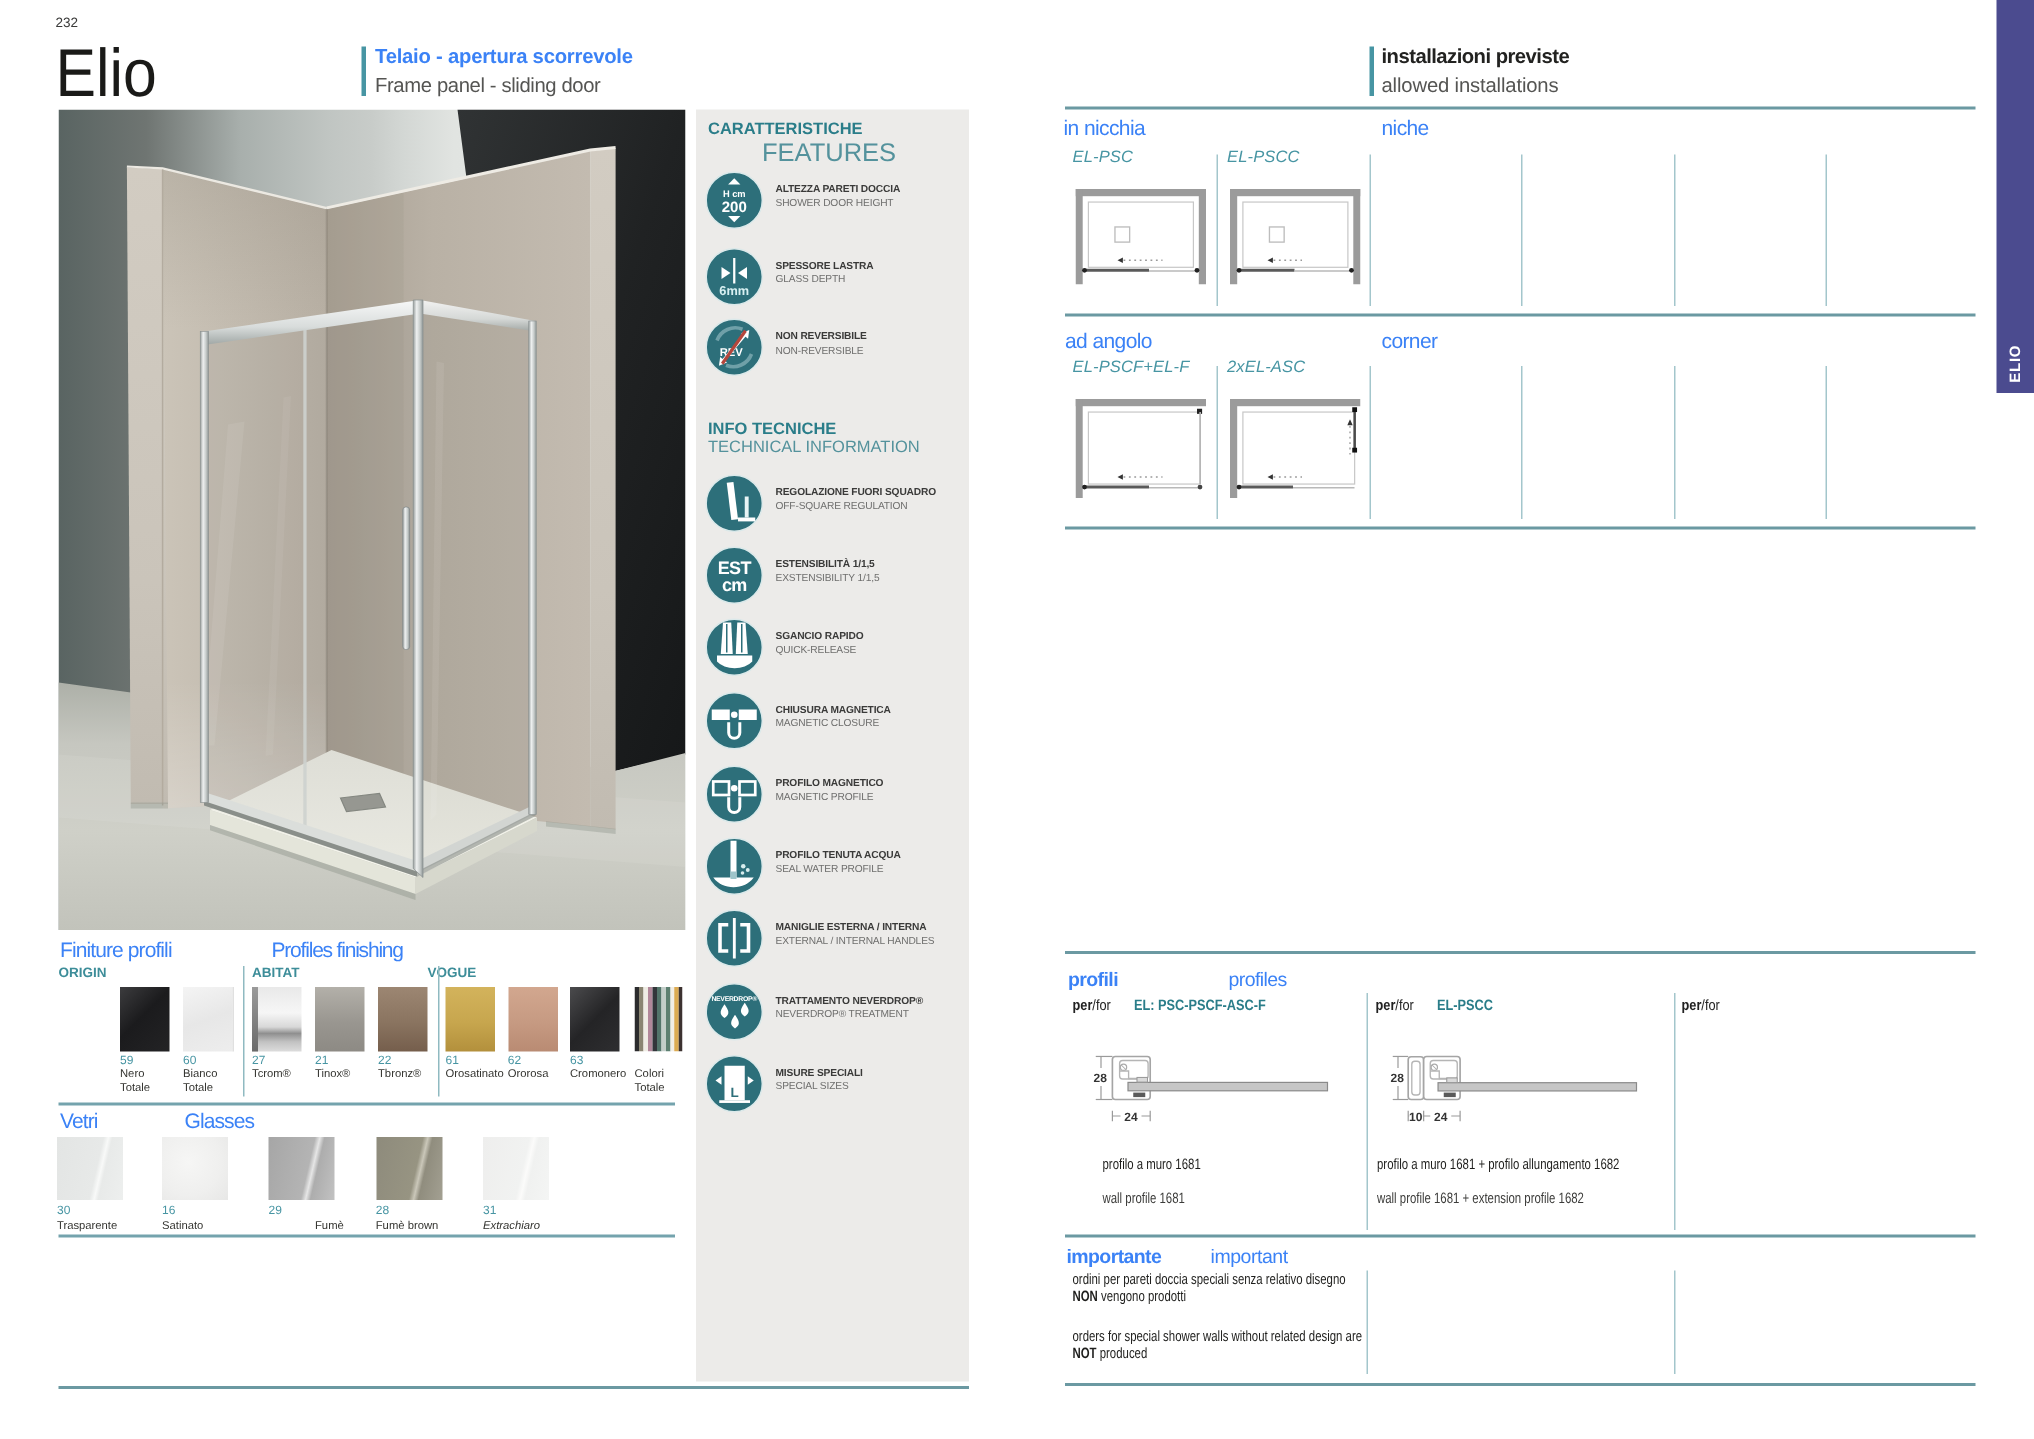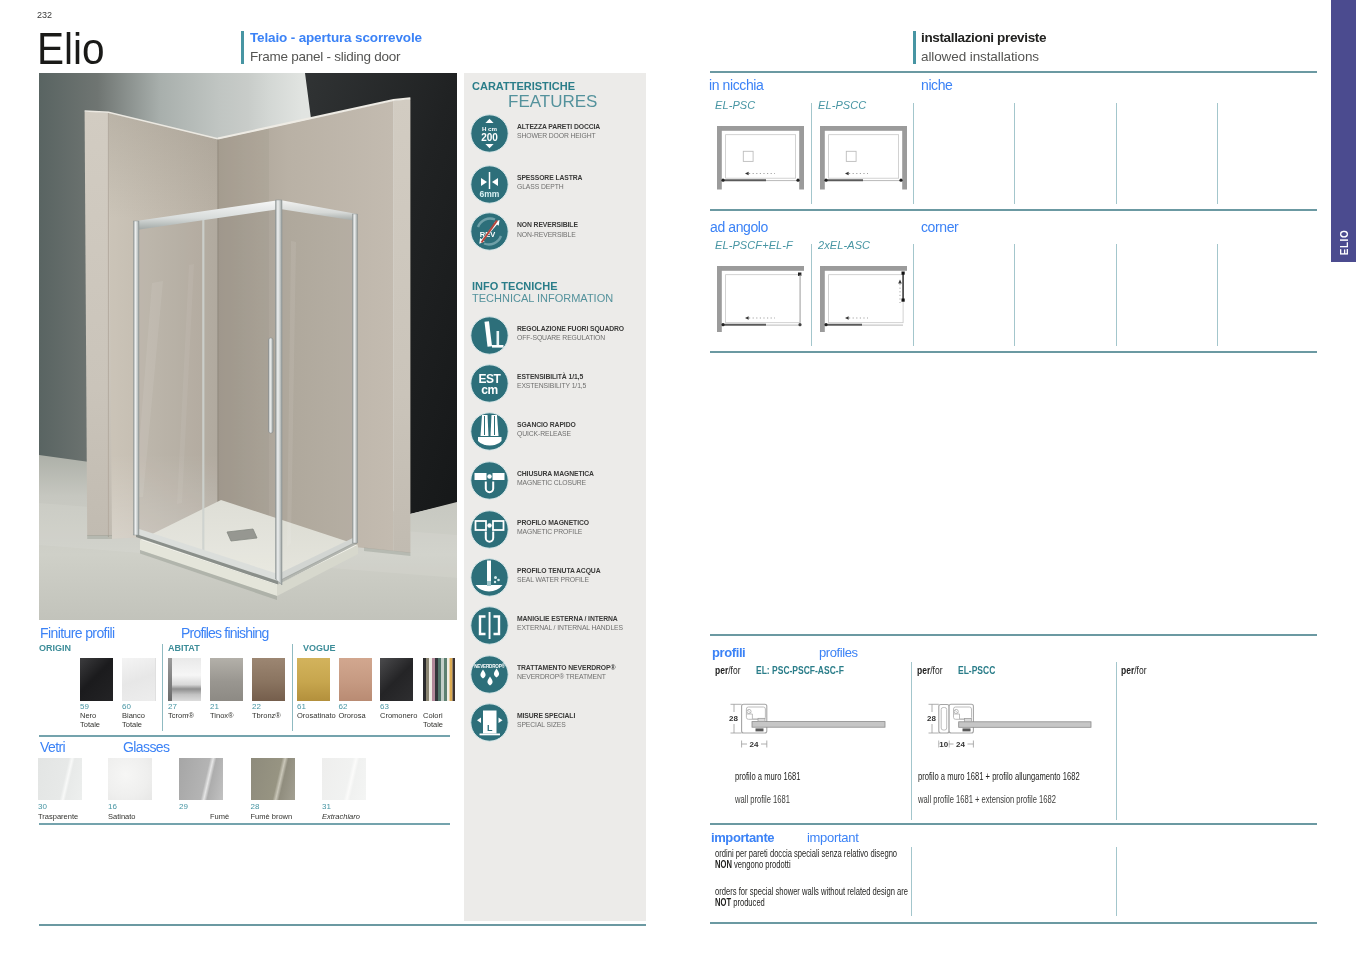--- a/index.html
+++ b/index.html
@@ -299,21 +299,21 @@
 
 <div class="iclbl" style="top:710.5px;"><b>MISURE SPECIALI</b><br>SPECIAL SIZES</div>
 
 <div class="abs secH" style="left:40px;top:625px;letter-spacing:-0.6px;">Finiture profili</div>
 <div class="abs secH" style="left:181px;top:625px;letter-spacing:-0.8px;">Profiles finishing</div>
 
 <div class="abs" style="left:39px;top:643px;font-size:9px;font-weight:bold;color:#3d8d99;">ORIGIN</div>
 
 <div class="abs" style="left:168px;top:643px;font-size:9px;font-weight:bold;color:#3d8d99;">ABITAT</div>
 
-<div class="abs" style="left:303px;top:643px;font-size:9px;font-weight:bold;color:#3d8d99;">VOGUE</div>
+<div class="abs" style="left:285px;top:643px;font-size:9px;font-weight:bold;color:#3d8d99;">VOGUE</div>
 
 <div class="gsep" style="left:161.5px;top:644px;height:87px;"></div>
 
 <div class="gsep" style="left:291.5px;top:644px;height:87px;"></div>
 
 <div class="sw" style="left:80px;top:658px;width:33px;height:43px;background:linear-gradient(135deg,#3c3c3e 0%,#1b1b1d 45%,#232325 100%);"></div>
 <div class="sw swnum" style="left:80px;top:702px;">59</div>
 <div class="sw swname" style="left:80px;top:711px;">Nero<br>Totale</div>
 
 <div class="sw" style="left:122px;top:658px;width:33px;height:43px;background:linear-gradient(160deg,#f4f4f4 0%,#e7e7e7 50%,#ededed 100%);border-right:1px solid #e0e0e0;"></div>

